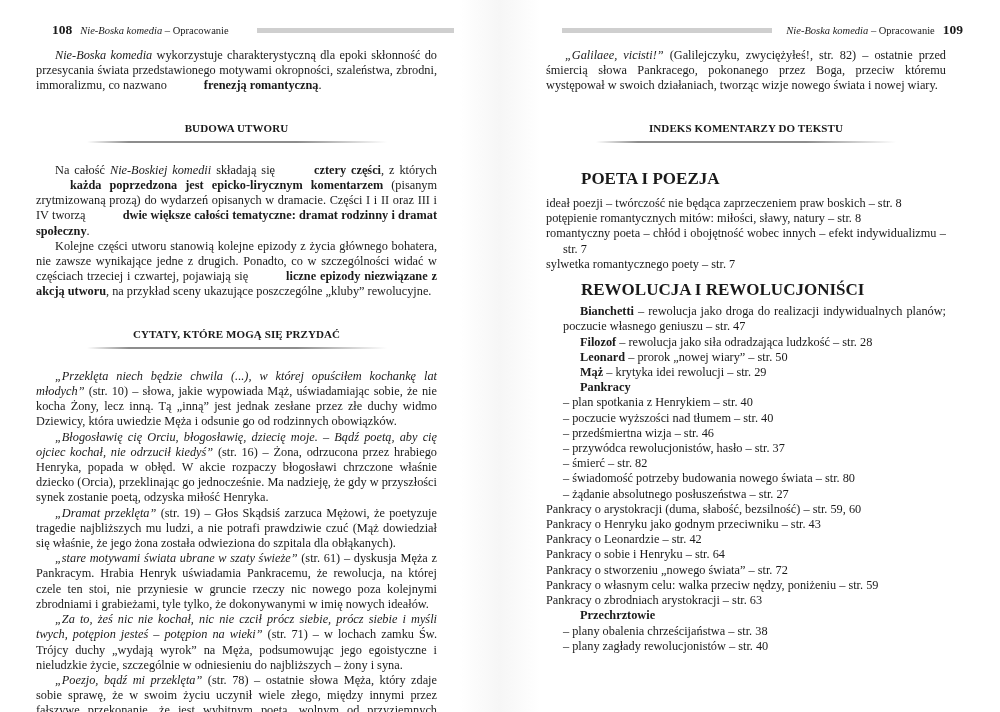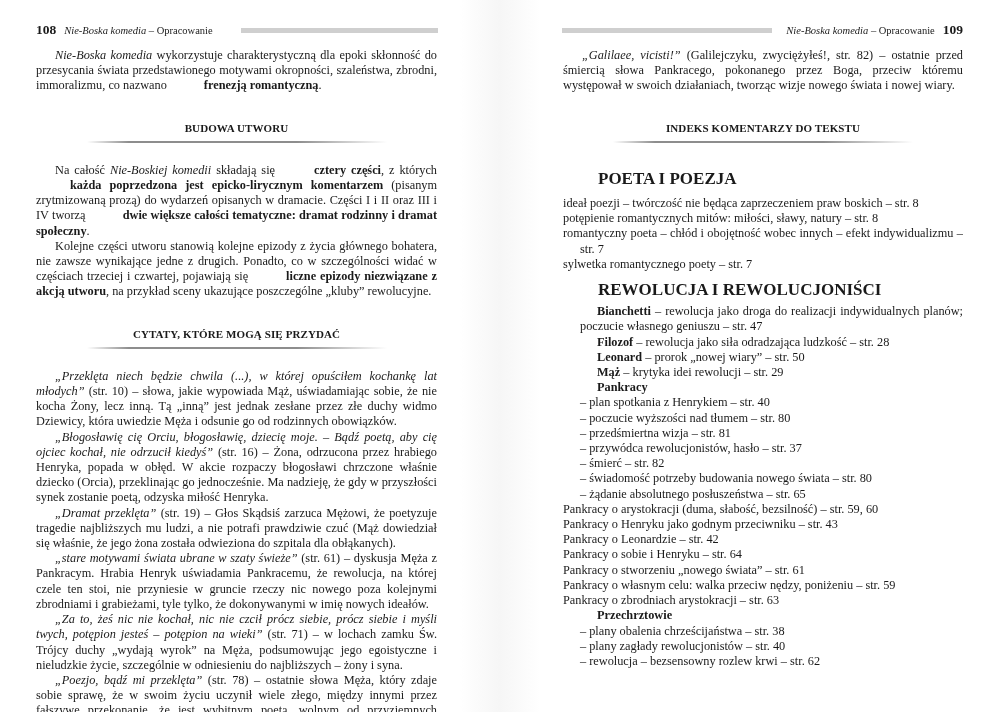--- a/index.html
+++ b/index.html
@@ -12,35 +12,35 @@
   }
   .spread { position: absolute; inset: 0; display: flex; }
   .page { position: relative; width: 500px; height: 712px; background: #ffffff; }
   .page.left { background: linear-gradient(to right, #fff 0, #fff 92%, #f6f6f6 100%); }
   .page.right { background: linear-gradient(to left, #fff 0, #fff 92%, #f6f6f6 100%); }
 
   .running-head {
     position: absolute; top: 22px; height: 16px;
     display: flex; align-items: center; font-size: 13px;
   }
-  .left .running-head { left: 36px; width: 402px; align-items: center; }
+  .left .running-head { left: 52px; width: 402px; align-items: center; }
   .right .running-head { left: 62px; width: 401px; }
   .page-num { font-weight: bold; font-size: 13.5px; }
   .head-title { font-size: 10.5px; }
   .head-title i { font-style: italic; }
   .head-bar { height: 5px; background: #cfcfcf; flex: 1; }
   .left .page-num { margin-right: 8px; }
   .left .head-title { margin-right: 28px; }
   .left .head-bar { margin-right: 0; max-width: 212px; }
   .right .head-bar { max-width: 211px; margin-right: 14px; }
   .right .page-num { margin-left: 8px; }
 
   .content { position: absolute; font-size: 12.3px; line-height: 15.2px; text-align: justify; }
   .left .content { left: 36px; top: 48px; width: 401px; }
-  .right .content { left: 63px; top: 48px; width: 400px; }
+  .right .content { left: 46px; top: 48px; width: 400px; }
 
   p { margin: 0; text-indent: 19px; hyphens: manual; }
   b { font-weight: bold; padding-left: 34px; }
   i { font-style: italic; }
 
   .section-head {
     text-align: center; font-weight: bold; font-size: 11px; letter-spacing: 0.1px;
     margin: 0; padding: 0; position: relative;
   }
   .section-rule {
@@ -115,34 +115,33 @@
       <div class="sub-head">REWOLUCJA I REWOLUCJONIŚCI</div>
       <div style="height:7px"></div>
 
       <div class="idx"><b>Bianchetti</b><span> – rewolucja jako droga do realizacji indywidualnych planów; poczucie wła­snego geniuszu – str. 47</span></div>
       <div class="idx"><b>Filozof</b><span> – rewolucja jako siła odradzająca ludzkość – str. 28</span></div>
       <div class="idx"><b>Leonard</b><span> – prorok „nowej wiary” – str. 50</span></div>
       <div class="idx"><b>Mąż</b><span> – krytyka idei rewolucji – str. 29</span></div>
       <div class="idx"><b>Pankracy</b></div>
 
       <div class="idx-sub">– plan spotkania z Henrykiem – str. 40</div>
-      <div class="idx-sub">– poczucie wyższości nad tłumem – str. 80</div>
-      <div class="idx-sub">– przedśmiertna wizja – str. 81</div>
+      <div class="idx-sub">– poczucie wyższości nad tłumem – str. 40</div>
+      <div class="idx-sub">– przedśmiertna wizja – str. 46</div>
       <div class="idx-sub">– przywódca rewolucjonistów, hasło – str. 37</div>
       <div class="idx-sub">– śmierć – str. 82</div>
       <div class="idx-sub">– świadomość potrzeby budowania nowego świata – str. 80</div>
-      <div class="idx-sub">– żądanie absolutnego posłuszeństwa – str. 65</div>
+      <div class="idx-sub">– żądanie absolutnego posłuszeństwa – str. 27</div>
 
       <div class="idx">Pankracy o arystokracji (duma, słabość, bezsilność) – str. 59, 60</div>
       <div class="idx">Pankracy o Henryku jako godnym przeciwniku – str. 43</div>
       <div class="idx">Pankracy o Leonardzie – str. 42</div>
       <div class="idx">Pankracy o sobie i Henryku – str. 64</div>
-      <div class="idx">Pankracy o stworzeniu „nowego świata” – str. 61</div>
+      <div class="idx">Pankracy o stworzeniu „nowego świata” – str. 72</div>
       <div class="idx">Pankracy o własnym celu: walka przeciw nędzy, poniżeniu – str. 59</div>
       <div class="idx">Pankracy o zbrodniach arystokracji – str. 63</div>
 
       <div class="idx"><b>Przechrztowie</b></div>
       <div class="idx-sub">– plany obalenia chrześcijaństwa – str. 38</div>
       <div class="idx-sub">– plany zagłady rewolucjonistów – str. 40</div>
-      <div class="idx-sub">– rewolucja – bezsensowny rozlew krwi – str. 62</div>
     </div>
   </div>
 </div>
 
 </body></html>

